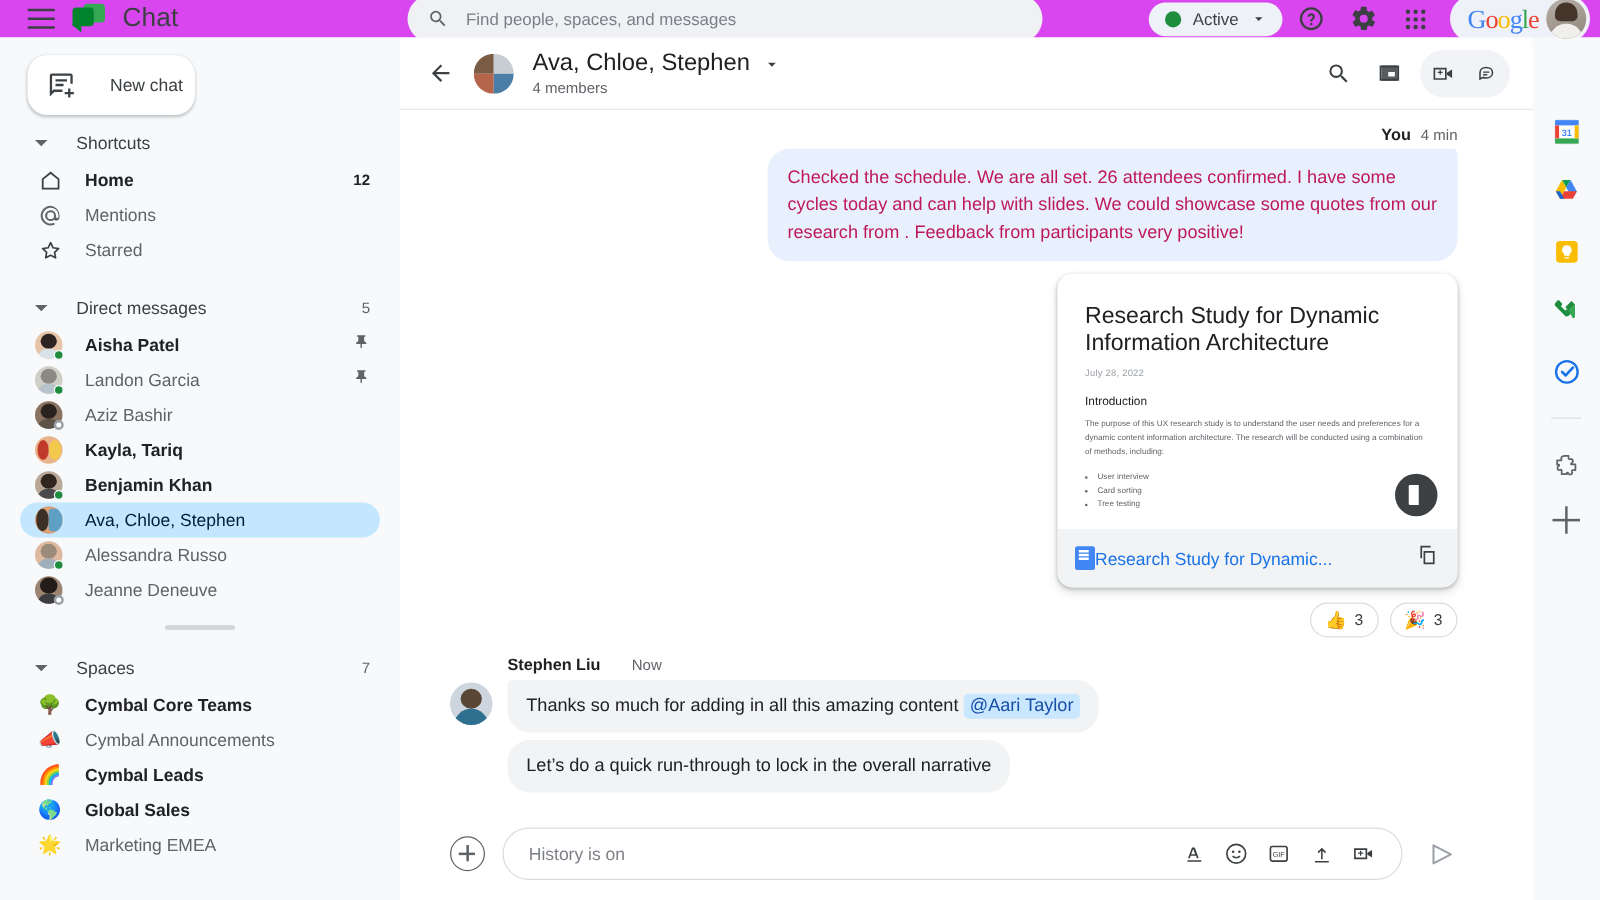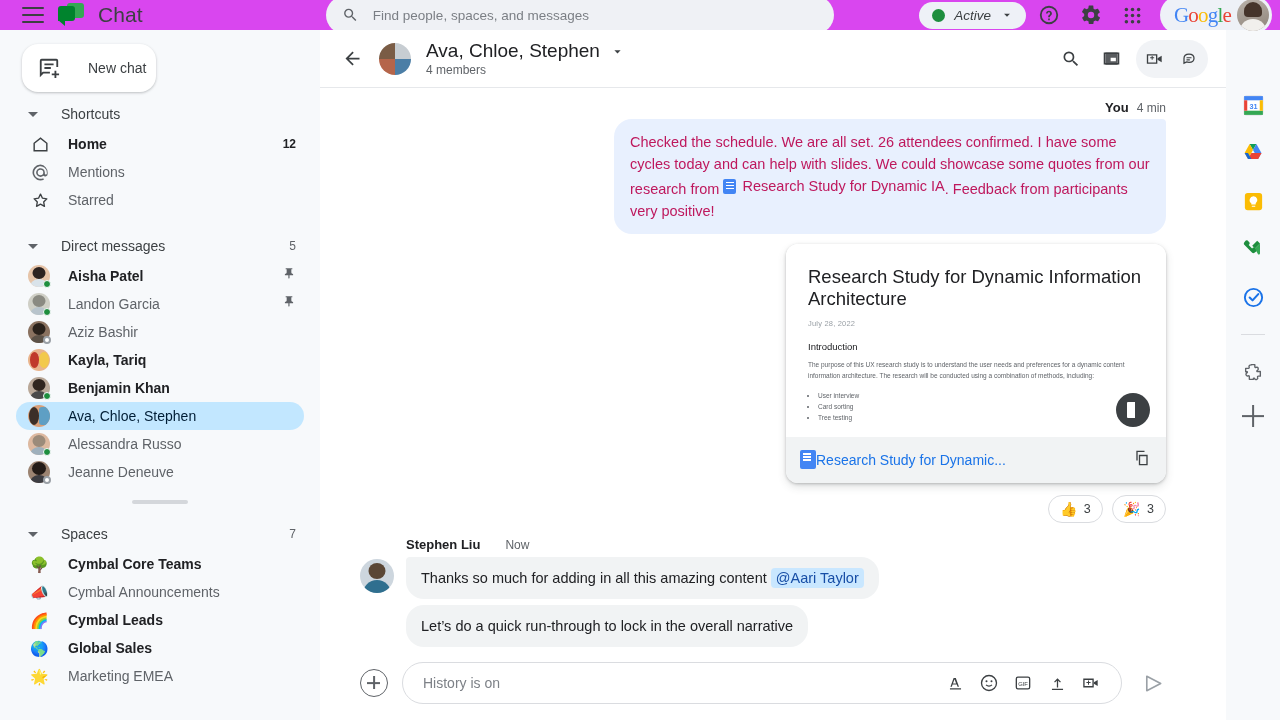--- a/index.html
+++ b/index.html
@@ -20,21 +20,21 @@
   .chat-logo .b1 { position: absolute; right: 0; top: 0; width: 17px; height: 15px; background: #34a853; border-radius: 3px; }
   .chat-logo .b2 { position: absolute; left: 0; top: 3px; width: 17px; height: 15px; background: #00832d; border-radius: 3px 3px 3px 0; }
   .chat-logo .b2:after { content:''; position:absolute; left:0; bottom:-5px; border-width:0 7px 6px 0; border-style:solid; border-color: transparent #00832d transparent transparent; }
   .chat-title { font-size: 21px; color: #3c4043; letter-spacing: .1px; }
 
   .tb-search { flex: 0 0 508px; margin-left: 6px; height: 38px; background: #eff1f5; border-radius: 20px; display: flex; align-items: center; padding: 0 16px; gap: 14px; }
   .tb-search input { border: none; background: transparent; outline: none; font-size: 13.5px; color: #3c4043; width: 100%; font-family: inherit; }
   .tb-search input::placeholder { color: #7b7f85; }
 
   .tb-right { flex: 1; display: flex; align-items: center; justify-content: flex-end; gap: 4px; padding-right: 8px; }
-  .status-pill { display: flex; align-items: center; gap: 9px; background: #eef1f7; border-radius: 18px; padding: 6px 12px 6px 13px; cursor: pointer; font-style: italic; }
+  .status-pill { display: flex; align-items: center; gap: 9px; background: #eef1f7; border-radius: 18px; padding: 6px 12px 6px 13px; cursor: pointer; }
   .status-dot { width: 13px; height: 13px; border-radius: 50%; background: #1e8e3e; }
   .status-label { font-size: 13.5px; color: #3c4043; }
   .icon-btn { width: 38px; height: 38px; border-radius: 50%; display: flex; align-items: center; justify-content: center; cursor: pointer; background: transparent; border: none; }
   .google-chip { display: flex; align-items: center; gap: 6px; background: #eef1f7; border-radius: 22px; padding: 3px 3px 3px 14px; margin-left: 4px; }
   .glogo { font-size: 21px; letter-spacing: -.8px; font-family: "Liberation Serif", serif; }
   .glogo b { font-weight: normal; }
   .avatar-me { width: 32px; height: 32px; border-radius: 50%; background: linear-gradient(160deg,#b9b2aa,#8e8379); position: relative; overflow: hidden; }
   .avatar-me:before { content:''; position:absolute; left:7px; top:3px; width:18px; height:15px; background:#45342a; border-radius:9px 9px 4px 4px; }
   .avatar-me:after { content:''; position:absolute; left:2px; bottom:-6px; width:28px; height:18px; background:#f1efec; border-radius:14px 14px 0 0; }
 
@@ -87,21 +87,21 @@
   .msg-right { display: flex; flex-direction: column; align-items: flex-end; }
   .meta-right { display: flex; align-items: baseline; gap: 8px; margin: 12px 0 4px; }
   .meta-name { font-size: 13px; color: #202124; font-weight: bold; }
   .meta-time { font-size: 12px; color: #5f6368; }
 
   .bubble-out { background: #e8f0fe; border-radius: 18px 4px 18px 18px; padding: 12px 16px; max-width: 552px; font-size: 14.5px; line-height: 22px; color: #be185d; }
   .doc-inline { display: inline-flex; align-items: center; gap: 6px; vertical-align: baseline; }
   .doc-chip-ico { width: 13px; height: 15px; background: #4285f4; border-radius: 2px; position: relative; display:inline-block; vertical-align: -2px; }
   .doc-chip-ico:before { content:''; position:absolute; left:2.5px; top:3px; width:8px; height:1.5px; background:#fff; box-shadow: 0 3px 0 #fff, 0 6px 0 #fff; }
 
-  .card { width: 380px; margin-top: 10px; border-radius: 12px; overflow: hidden; box-shadow: 0 1px 3px rgba(60,64,67,.3), 0 4px 8px rgba(60,64,67,.15); background: #fff; }
+  .card { width: 320px; margin-top: 10px; border-radius: 12px; overflow: hidden; box-shadow: 0 1px 3px rgba(60,64,67,.3), 0 4px 8px rgba(60,64,67,.15); background: #fff; }
   .card-prev { padding: 22px 22px 14px; position: relative; background: #fff; }
   .card-title { font-size: 18.5px; line-height: 22px; color: #202124; }
   .card-date { font-size: 7.5px; color: #9aa0a6; margin-top: 9px; letter-spacing: .2px; }
   .card-h2 { font-size: 9.5px; color: #202124; margin-top: 13px; }
   .card-p { font-size: 6.5px; line-height: 11px; color: #5f6368; margin-top: 7px; }
   .card-ul { margin: 9px 0 0 10px; }
   .card-ul li { font-size: 6.5px; line-height: 11px; color: #5f6368; list-style: disc; }
   .doc-badge { position: absolute; right: 16px; bottom: 10px; width: 34px; height: 34px; border-radius: 50%; background: #3c4043; display: flex; align-items: center; justify-content: center; }
   .doc-badge i { display: block; width: 13px; height: 16px; background: #fff; border-radius: 1px; position: relative; }
   .doc-badge i:after { content:''; position:absolute; right:0; top:0; width:5px; height:16px; background:#3c4043; }
@@ -434,24 +434,21 @@
         </div>
       </div>
 
       <div class="thread">
 
         <div class="msg-right">
           <div class="meta-right">
             <div class="meta-name">You</div>
             <div class="meta-time">4 min</div>
           </div>
-          <div class="bubble-out"><span>Checked the schedule.  We are all set.  26 attendees confirmed. I have some cycles today and can help with slides.  We could showcase some quotes from our research from </span><span class="doc-inline">
-                <span class="doc-chip-ico"></span>
-                <span>Research Study for Dynamic IA</span>
-              </span><span>. Feedback from participants very positive!</span></div>
+          <div class="bubble-out"><span>Checked the schedule.  We are all set.  26 attendees confirmed. I have some cycles today and can help with slides.  We could showcase some quotes from our research from </span><span>. Feedback from participants very positive!</span></div>
 
           <div class="card">
             <div class="card-prev">
               <div class="card-title">Research Study for Dynamic Information Architecture</div>
               <div class="card-date">July 28, 2022</div>
               <div class="card-h2">Introduction</div>
               <div class="card-p">The purpose of this UX research study is to understand the user needs and preferences for a dynamic content information architecture. The research will be conducted using a combination of methods, including:</div>
               <ul class="card-ul">
                 <li>User interview</li>
                 <li>Card sorting</li>

